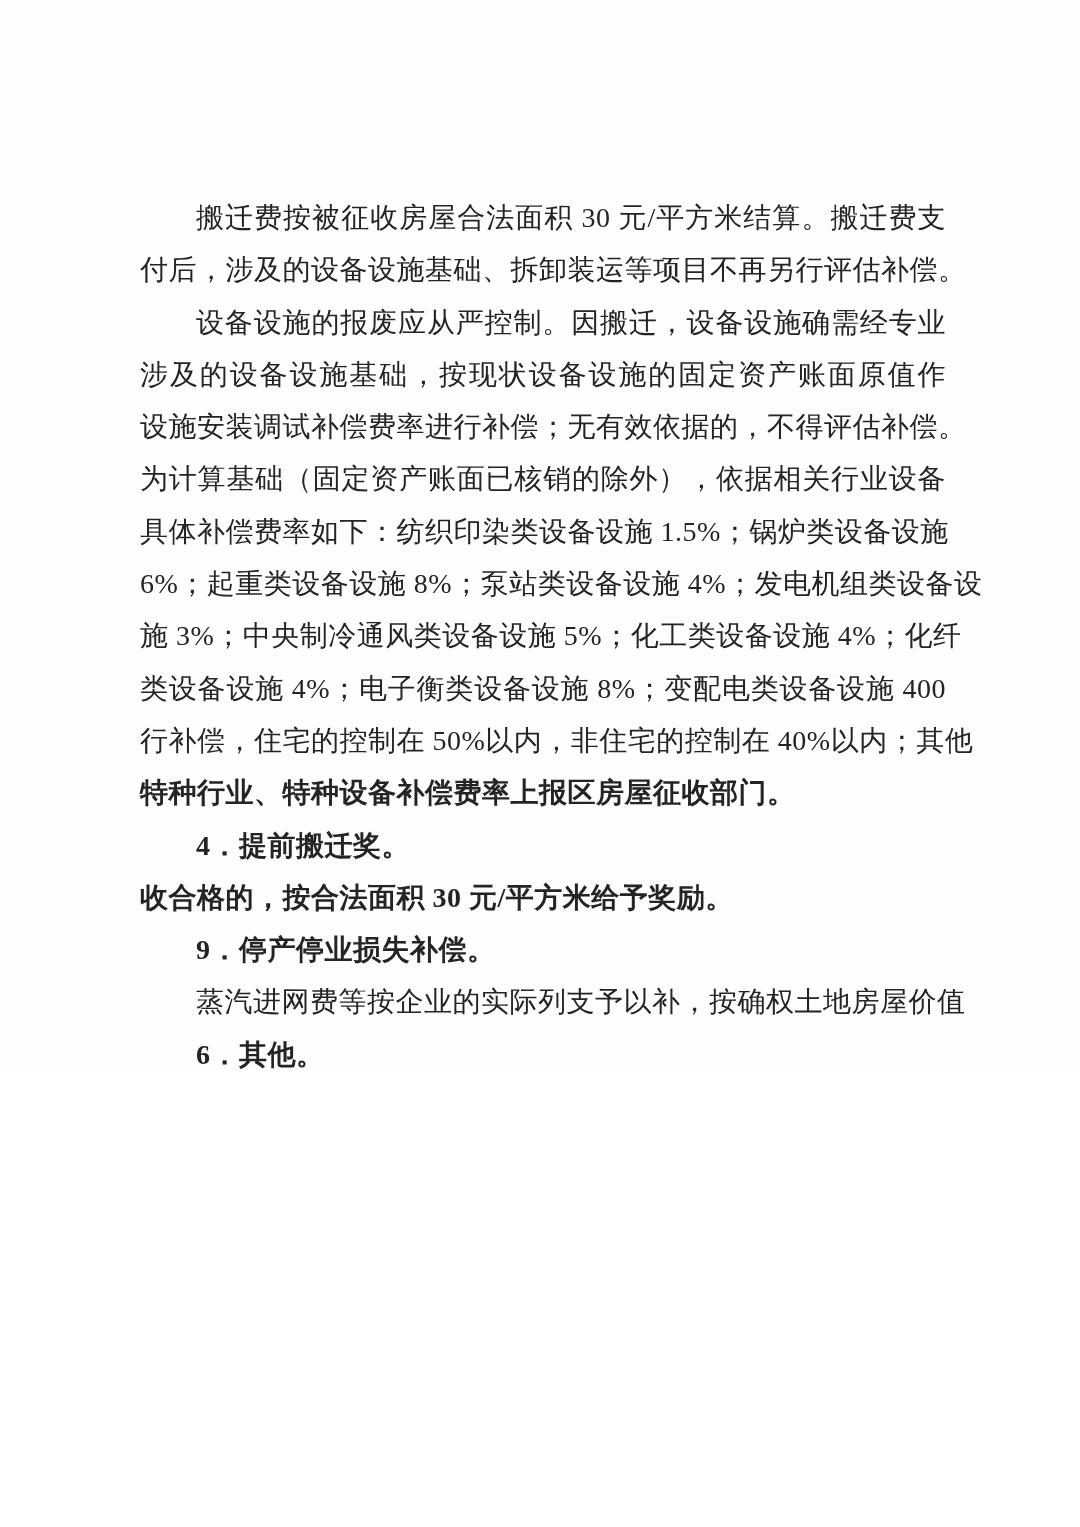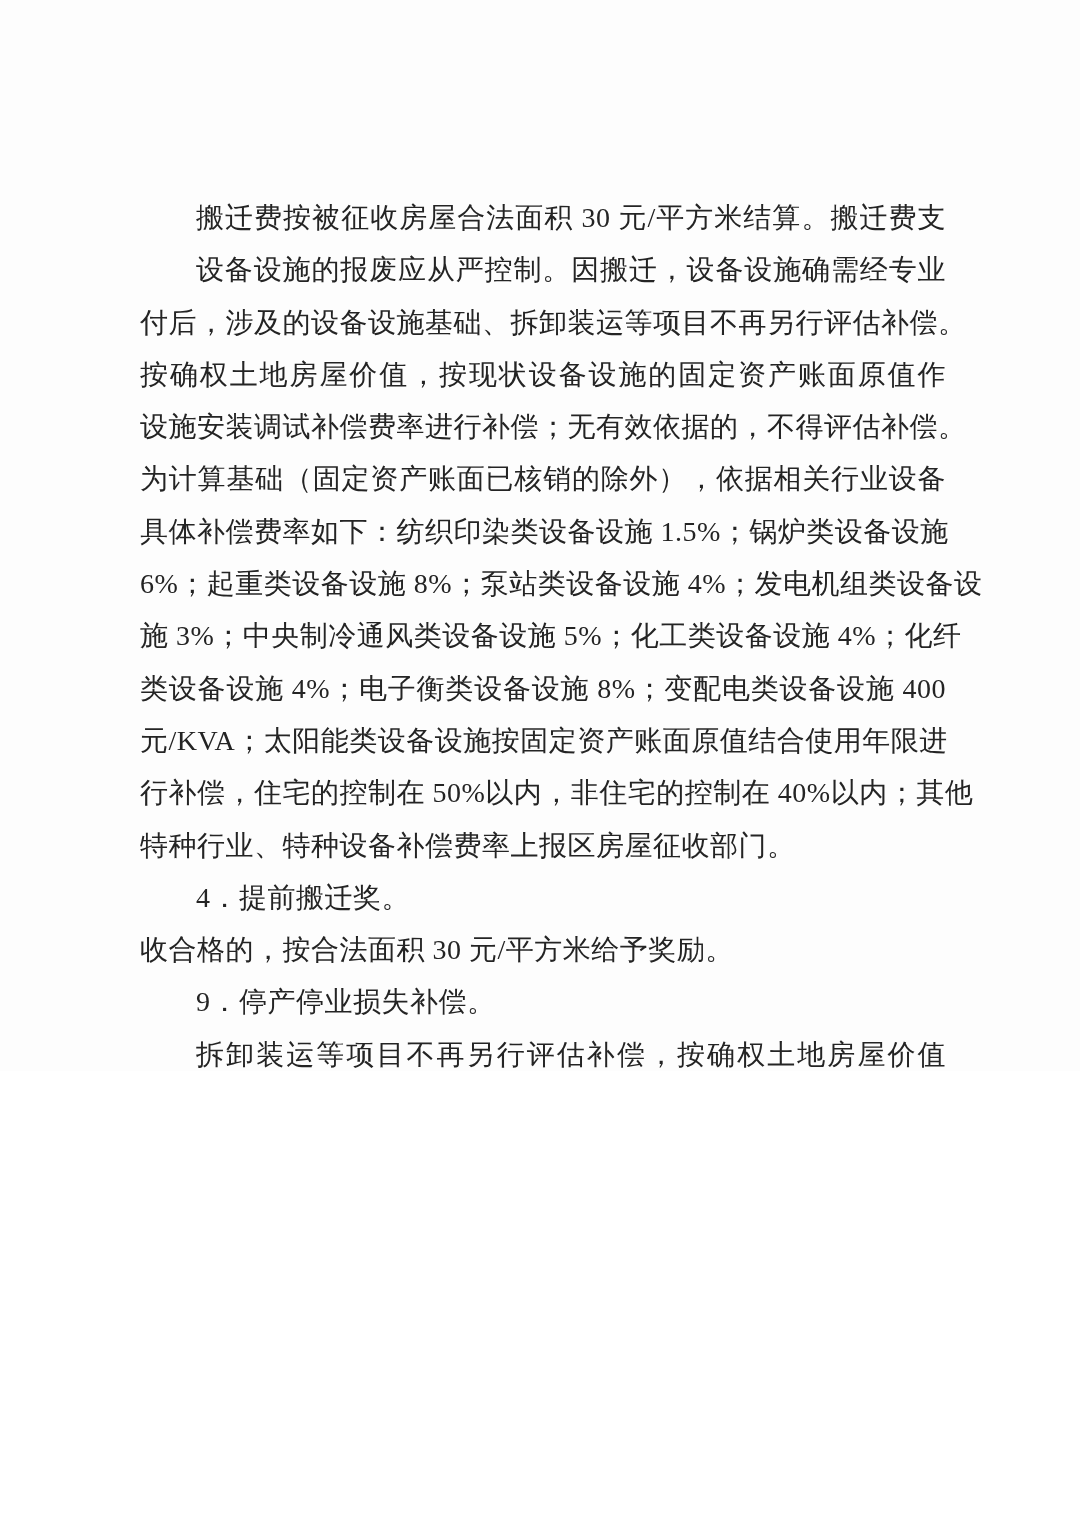--- a/index.html
+++ b/index.html
@@ -30,20 +30,21 @@
     text-align: justify;
     text-align-last: justify;
     letter-spacing: 0.5px;
   }
   .line.indent {
     text-indent: 56px;
   }
   .line.short {
     text-align: left;
     text-align-last: left;
+    font-weight: bold;
   }
   .footer {
     position: absolute;
     left: 140px;
     top: 1346px;
     height: 52px;
     line-height: 52px;
     font-size: 29px;
     white-space: nowrap;
   }
@@ -57,36 +58,35 @@
     font-family: "Liberation Serif", "DejaVu Serif", serif;
   }
 </style>
 </head>
 <body>
 
 <div class="page">
 
   <div class="text-block">
     <div class="line indent">搬迁费按被征收房屋合法面积 30 元/平方米结算。搬迁费支</div>
+    <div class="line">付后，涉及的设备设施基础、拆卸装运等项目不再另行评估补偿。</div>
     <div class="line indent">设备设施的报废应从严控制。因搬迁，设备设施确需经专业</div>
-    <div class="line">付后，涉及的设备设施基础、拆卸装运等项目不再另行评估补偿。</div>
-    <div class="line">按确权土地房屋价值，按现状设备设施的固定资产账面原值作</div>
+    <div class="line">涉及的设备设施基础，按现状设备设施的固定资产账面原值作</div>
     <div class="line">设施安装调试补偿费率进行补偿；无有效依据的，不得评估补偿。</div>
     <div class="line">为计算基础（固定资产账面已核销的除外），依据相关行业设备</div>
     <div class="line">具体补偿费率如下：纺织印染类设备设施 1.5%；锅炉类设备设施</div>
     <div class="line">6%；起重类设备设施 8%；泵站类设备设施 4%；发电机组类设备设</div>
     <div class="line">施 3%；中央制冷通风类设备设施 5%；化工类设备设施 4%；化纤</div>
     <div class="line">类设备设施 4%；电子衡类设备设施 8%；变配电类设备设施 400</div>
-    <div class="line">元/KVA；太阳能类设备设施按固定资产账面原值结合使用年限进</div>
     <div class="line">行补偿，住宅的控制在 50%以内，非住宅的控制在 40%以内；其他</div>
     <div class="line short">特种行业、特种设备补偿费率上报区房屋征收部门。</div>
     <div class="line indent short">4．提前搬迁奖。</div>
     <div class="line short">收合格的，按合法面积 30 元/平方米给予奖励。</div>
     <div class="line indent short">9．停产停业损失补偿。</div>
-    <div class="line indent">拆卸装运等项目不再另行评估补偿，按确权土地房屋价值</div>
+    <div class="line indent">蒸汽进网费等按企业的实际列支予以补，按确权土地房屋价值</div>
     <div class="line indent short">6．其他。</div>
     <div class="line short">偿。</div>
   </div>
 
   <div class="footer">
     <span class="dash">—</span><span class="pagenum">8</span><span class="dash">—</span>
   </div>
 
 </div>
 

